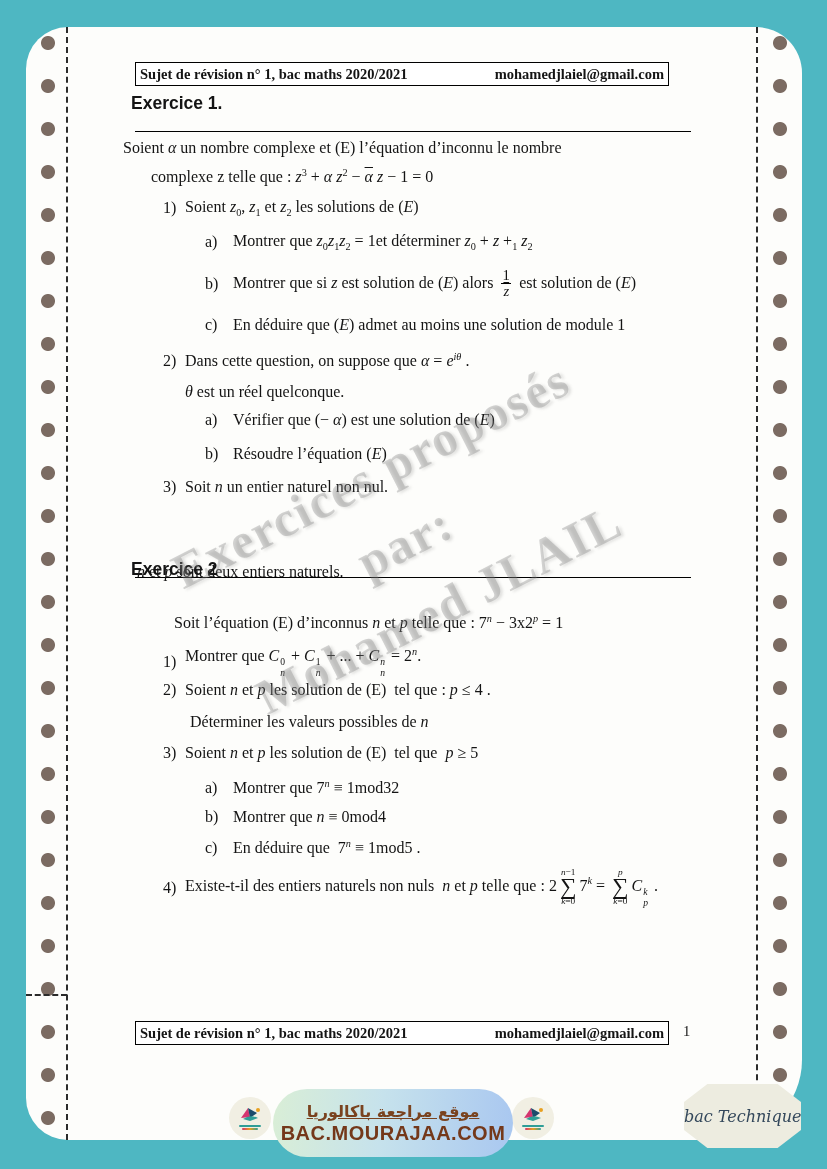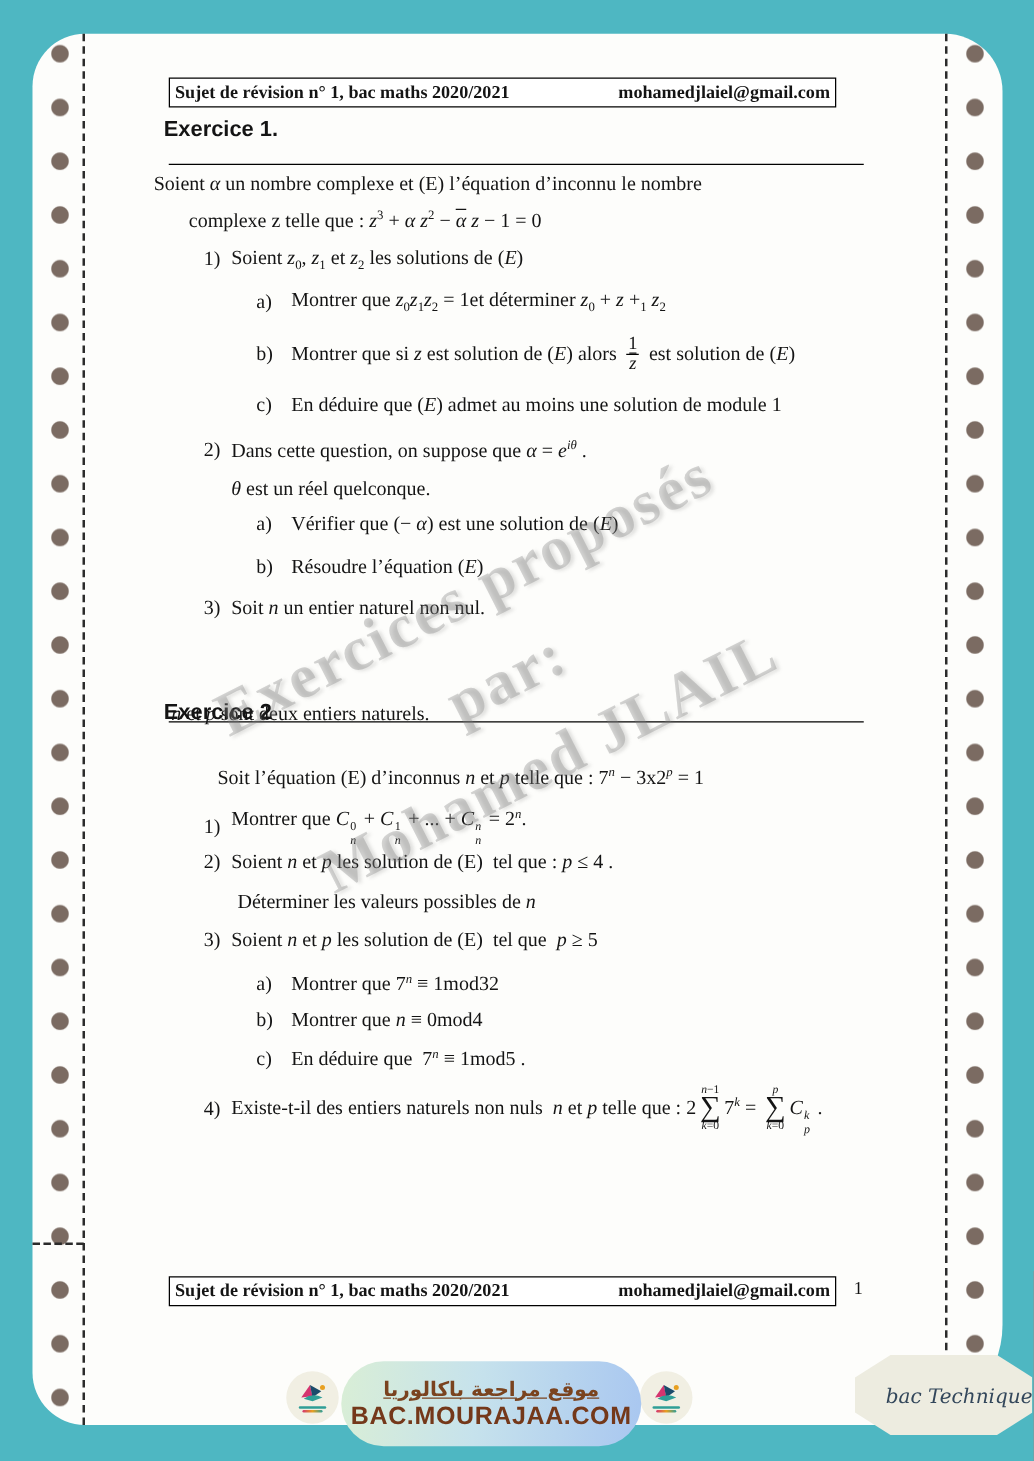--- a/index.html
+++ b/index.html
@@ -56,21 +56,21 @@
   .logo-bar2{width:16px;height:2px;background:linear-gradient(90deg,#d4356f,#e8a020,#2f9e97);border-radius:1px;}
   .pill{position:absolute;left:273px;top:1089px;width:240px;height:68px;border-radius:34px;
         background:linear-gradient(95deg,#d9eed6 0%,#c6e2ec 45%,#a9c7f0 100%);
         display:flex;flex-direction:column;justify-content:center;align-items:center;gap:1px;}
   .pill .ar{font-family:"DejaVu Sans",sans-serif;font-size:16px;font-weight:bold;color:#7a431f;
             text-decoration:underline;}
   .pill .site{font-family:"Liberation Sans",sans-serif;font-size:20px;font-weight:bold;color:#74381a;
               letter-spacing:0.5px;}
   .badge{position:absolute;left:684px;top:1084px;width:117px;height:64px;background:#edece0;
          clip-path:polygon(20% 0,80% 0,100% 28%,100% 72%,80% 100%,20% 100%,0 72%,0 28%);
-         display:flex;align-items:center;justify-content:flex-end;padding-left:25px;}
+         display:flex;align-items:center;justify-content:flex-start;}
   .badge span{font-family:"DejaVu Serif",serif;font-style:italic;font-size:16px;color:#33475b;
               white-space:nowrap;}
 </style>
 </head>
 <body>
 
 <div class="page">
 
   <div class="paper"></div>
 

